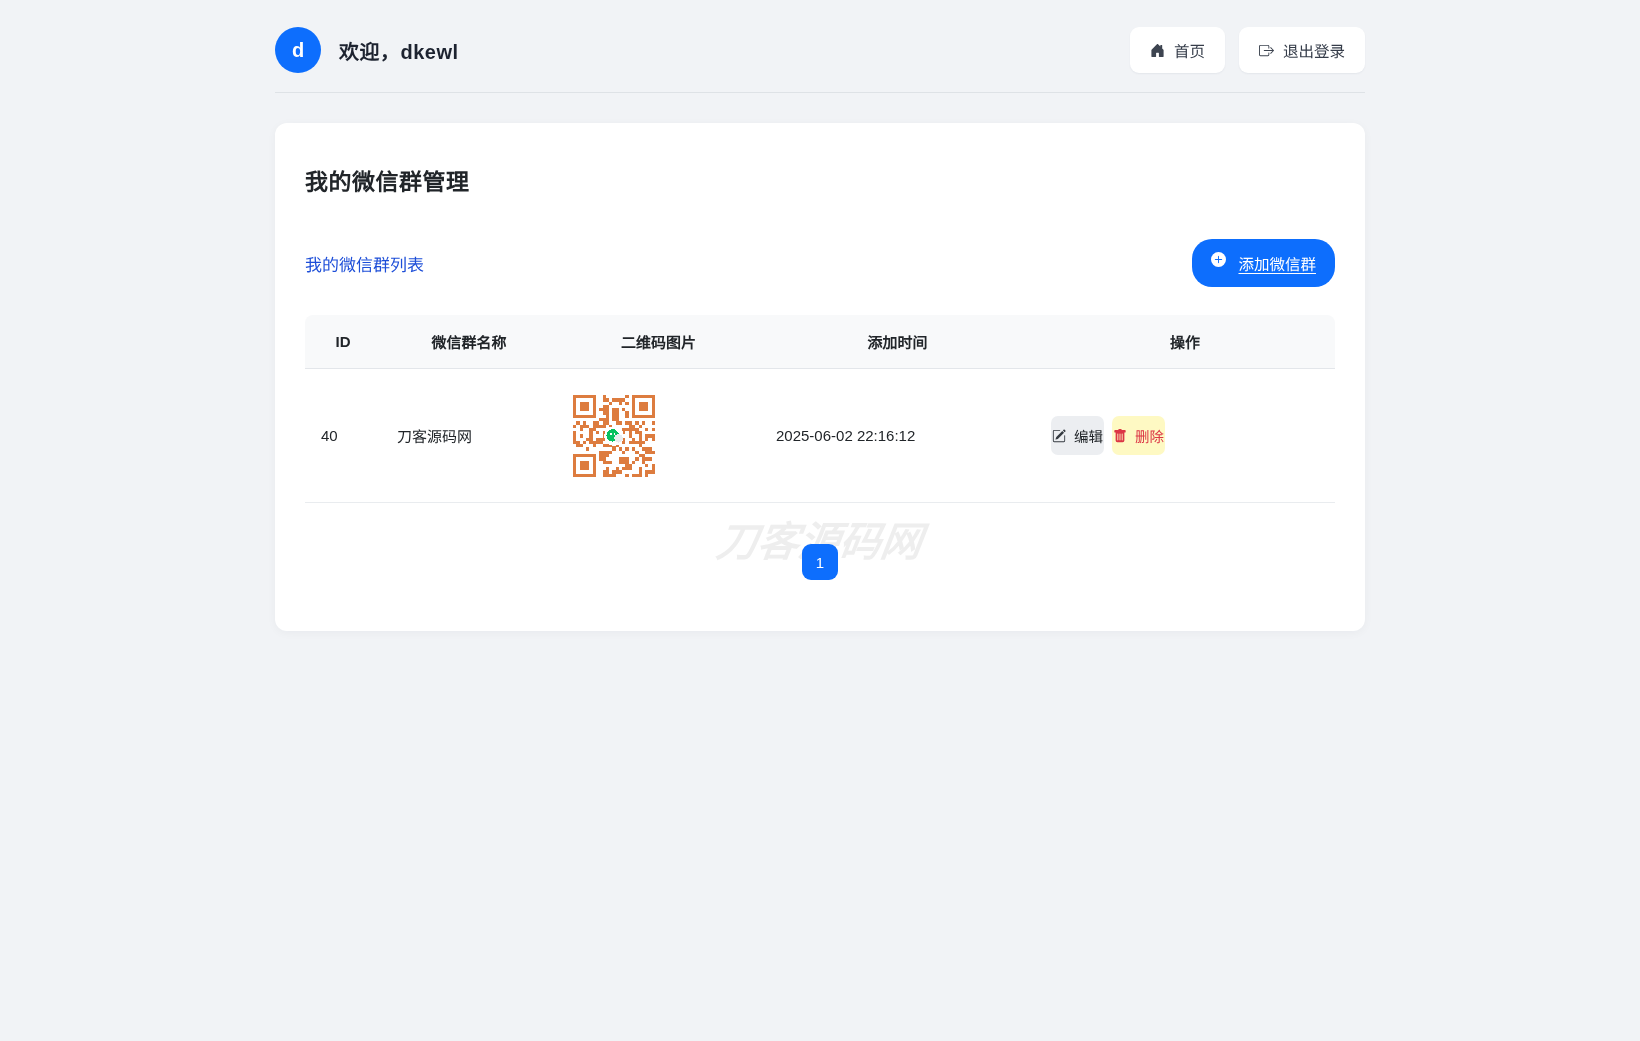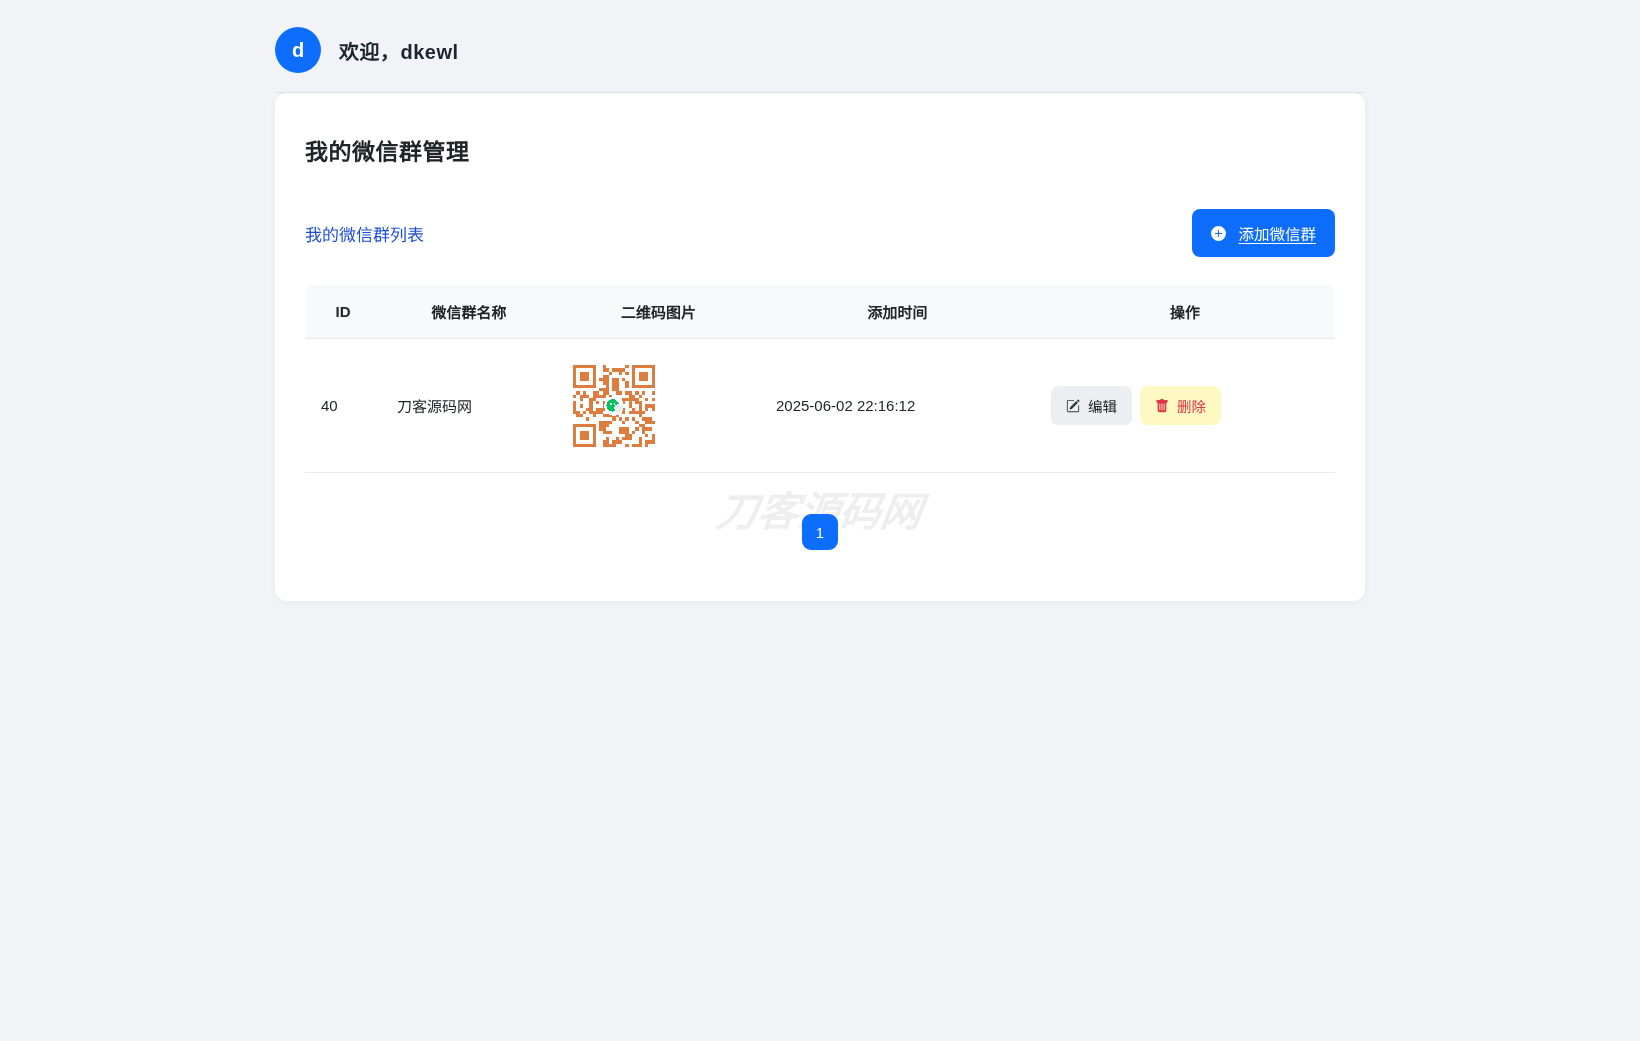--- a/index.html
+++ b/index.html
@@ -27,31 +27,31 @@
     background:#fff; border:none; border-radius:9px;
     padding:12px 20px; font-size:15.5px; color:#353c49;
     font-family:inherit; cursor:pointer;
     box-shadow:0 1px 2px rgba(20,30,60,.06);
   }
   .ghost-btn svg { width:15px; height:15px; fill:#3d4450; }
   .divider { border:none; border-top:1px solid #dee2e6; margin-top:19px; }
 
   
   .card {
-    background:#fff; border-radius:12px; 
+    background:#fff; border-radius:12px; margin-top:30px;
     box-shadow:0 2px 10px rgba(20,30,60,.04);
     padding:30px 30px 30px 30px;
   }
   .card-title { font-size:23px; font-weight:700; color:#212529; margin:10px 0 42px; letter-spacing:.5px; }
   .toolbar { display:flex; align-items:center; justify-content:space-between; margin-bottom:28px; }
   .list-label { font-size:17px; color:#1d4ed8; }
   .primary-btn {
-    display:inline-flex; align-items:center; gap:12px;
+    display:inline-flex; gap:12px;
     background:var(--primary,#0d6efd); color:#fff;
-    border:none; border-radius:8px; padding:13px 19px;
+    border:none; border-radius:20px; padding:13px 19px;
     font-size:15.5px; font-family:inherit; cursor:pointer;
   }
   .primary-btn svg { width:15px; height:15px; fill:#fff; }
   .primary-btn .lbl { text-decoration:underline; text-underline-offset:3px; }
 
   
   table { width:100%; border-collapse:collapse; table-layout:fixed; }
   col.c-id{width:76px;} col.c-name{width:176px;} col.c-qr{width:203px;} col.c-time{width:275px;} col.c-act{width:auto;}
   thead th {
     background:#f8f9fa; text-align:center; font-size:15px; font-weight:700;
@@ -61,21 +61,21 @@
   thead th:first-child { border-top-left-radius:8px; }
   thead th:last-child  { border-top-right-radius:8px; }
   tbody td {
     padding:16px; font-size:15px; color:#212529;
     border-bottom:1px solid #e9ecef; vertical-align:middle; height:134px;
   }
   .qr-box { width:82px; height:82px; display:block; }
   .actions { display:flex; gap:8px; }
   .edit-btn, .del-btn {
     display:inline-flex; align-items:center; gap:8px;
-    border:none; border-radius:7px; padding:9px 15px;
+    border:none; border-radius:7px; padding:9px 1px;
     font-size:14.5px; font-family:inherit; cursor:pointer;
   }
   .edit-btn { background:#eceef1; color:#212529; }
   .edit-btn svg { width:14px; height:14px; fill:#343a40; }
   .del-btn { background:#fef9c3; color:var(--danger,#dc3545); }
   .del-btn svg { width:14px; height:14px; fill:var(--danger,#dc3545); }
 
   
   .card-footer { position:relative; height:98px; }
   .watermark {
@@ -93,20 +93,39 @@
 </style>
 </head>
 <body>
 
 <div class="container">
 
   <div class="topbar">
     <div class="topbar-left">
       <div class="avatar">d</div>
       <div class="welcome">欢迎，dkewl</div>
+    </div>
+    <div class="topbar-right">
+      <button class="ghost-btn">
+        <span style="display:inline-flex">
+          <svg viewBox="0 0 16 16">
+              <path d="M6.5 14.5v-3.505c0-.245.25-.495.5-.495h2c.25 0 .5.25.5.5v3.5a.5.5 0 0 0 .5.5h4a.5.5 0 0 0 .5-.5v-7a.5.5 0 0 0-.146-.354L13 5.793V2.5a.5.5 0 0 0-.5-.5h-1a.5.5 0 0 0-.5.5v1.293L8.354 1.146a.5.5 0 0 0-.708 0l-6 6A.5.5 0 0 0 1.5 7.5v7a.5.5 0 0 0 .5.5h4a.5.5 0 0 0 .5-.5Z"></path>
+            </svg>
+        </span>
+        <span>首页</span>
+      </button>
+      <button class="ghost-btn">
+        <span style="display:inline-flex">
+          <svg viewBox="0 0 16 16">
+              <path d="M10 12.5a.5.5 0 0 1-.5.5h-8a.5.5 0 0 1-.5-.5v-9a.5.5 0 0 1 .5-.5h8a.5.5 0 0 1 .5.5v2a.5.5 0 0 0 1 0v-2A1.5 1.5 0 0 0 9.5 2h-8A1.5 1.5 0 0 0 0 3.5v9A1.5 1.5 0 0 0 1.5 14h8a1.5 1.5 0 0 0 1.5-1.5v-2a.5.5 0 0 0-1 0v2z"></path>
+              <path d="M15.854 8.354a.5.5 0 0 0 0-.708l-3-3a.5.5 0 0 0-.708.708L14.293 7.5H5.5a.5.5 0 0 0 0 1h8.793l-2.147 2.146a.5.5 0 0 0 .708.708l3-3z"></path>
+            </svg>
+        </span>
+        <span>退出登录</span>
+      </button>
     </div>
   </div>
 
   <hr class="divider">
 
   <div class="card">
     <h1 class="card-title">我的微信群管理</h1>
 
     <div class="toolbar">
       <div class="list-label">我的微信群列表</div>

